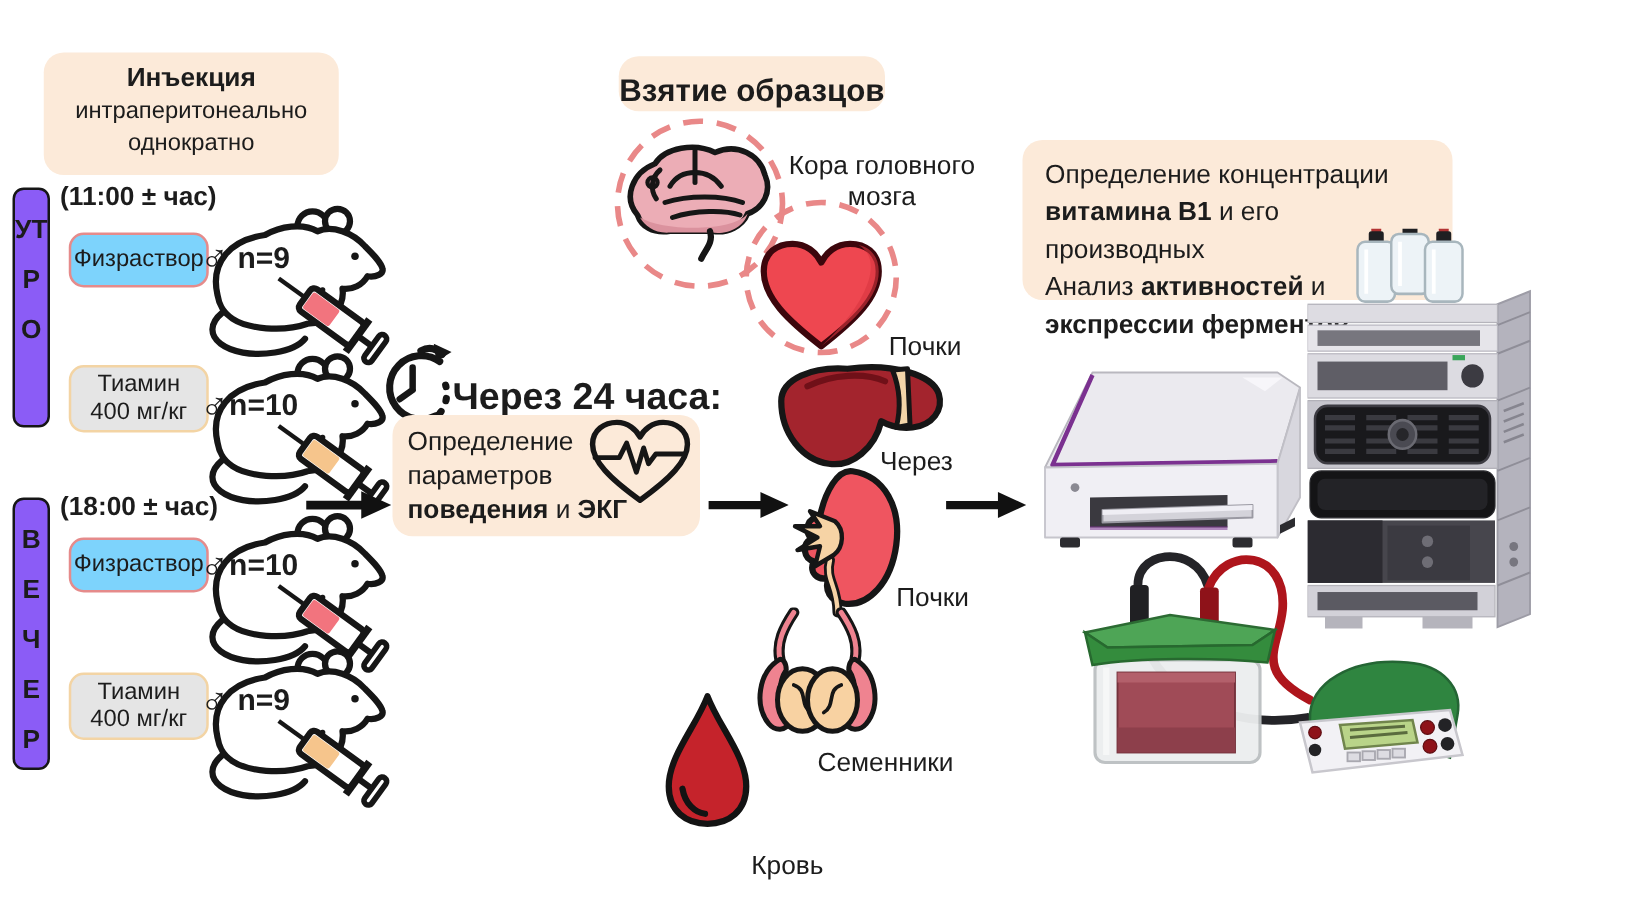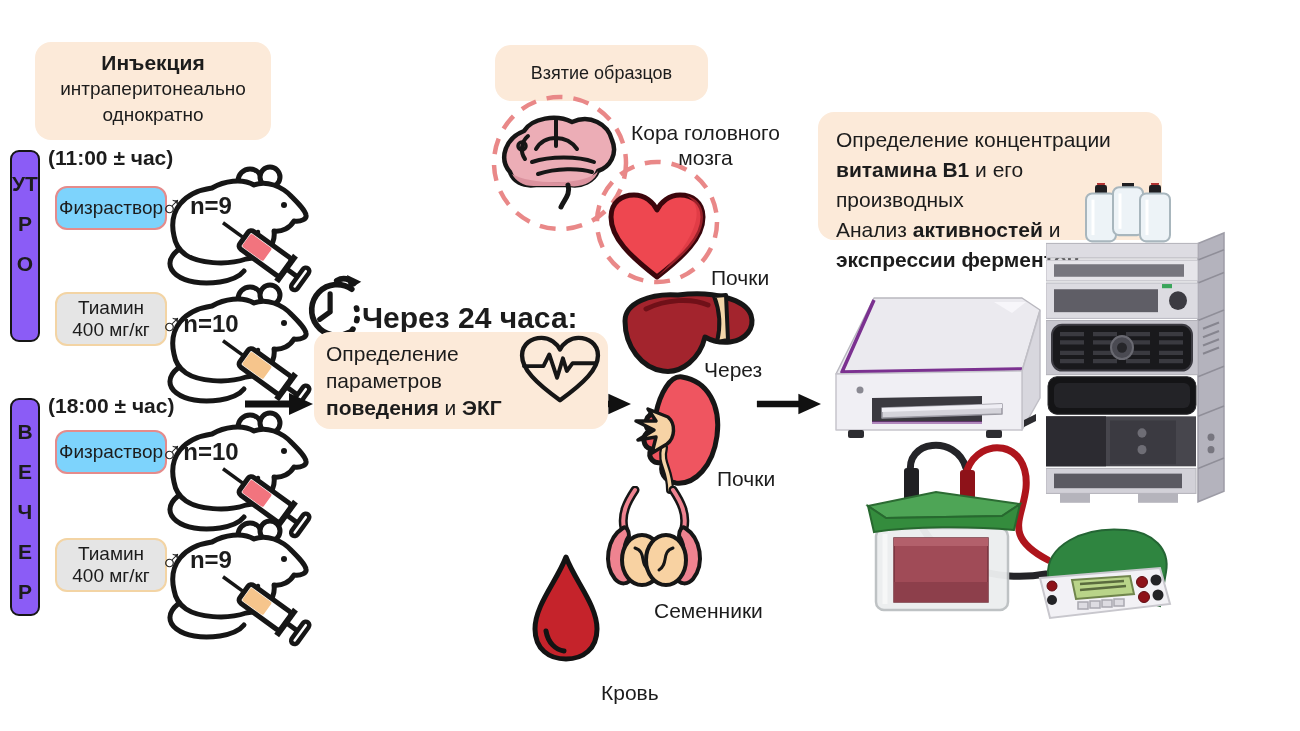--- a/index.html
+++ b/index.html
@@ -17,24 +17,24 @@
   .time{font-weight:700;font-size:21px;}
   .treat{background:#7dd3fc;border:2.5px solid #e58b8b;border-radius:12px;display:flex;
          align-items:center;justify-content:center;font-size:19px;box-sizing:border-box;
          text-align:center;line-height:22px;}
   .treat.thia{border-color:#f3d4a4;background:#e5e5e5;}
   .rat{width:170px;height:138px;}
   .rat svg{position:absolute;left:0;top:0;}
   .ratn{position:absolute;left:14px;top:28px;font-size:24px;font-weight:600;white-space:nowrap;}
   .ratn .mars{font-size:31px;font-weight:700;vertical-align:-2px;}
   .heading24{font-weight:700;font-size:30px;white-space:nowrap;}
-  .midbox{left:314px;top:332px;width:294px;height:97px;padding:8px 12px;box-sizing:border-box;
+  .midbox{left:314px;top:332px;width:246px;height:97px;padding:8px 12px;box-sizing:border-box;
           font-size:21px;line-height:27px;}
   .midbox .ecg{position:absolute;right:2px;top:2px;}
-  .sampt{left:495px;top:45px;width:213px;height:56px;line-height:56px;font-weight:400;font-size:18px;}
+  .sampt{left:495px;top:45px;width:213px;height:44px;line-height:56px;font-weight:700;font-size:25px;}
   .organ-label{font-size:21px;line-height:25px;}
   .anbox{left:818px;top:112px;width:344px;height:128px;padding:13px 18px;box-sizing:border-box;
          font-size:21px;line-height:30px;}
   svg{display:block;}
 </style>
 </head>
 <body>
 
 <div class="canvas">
 

